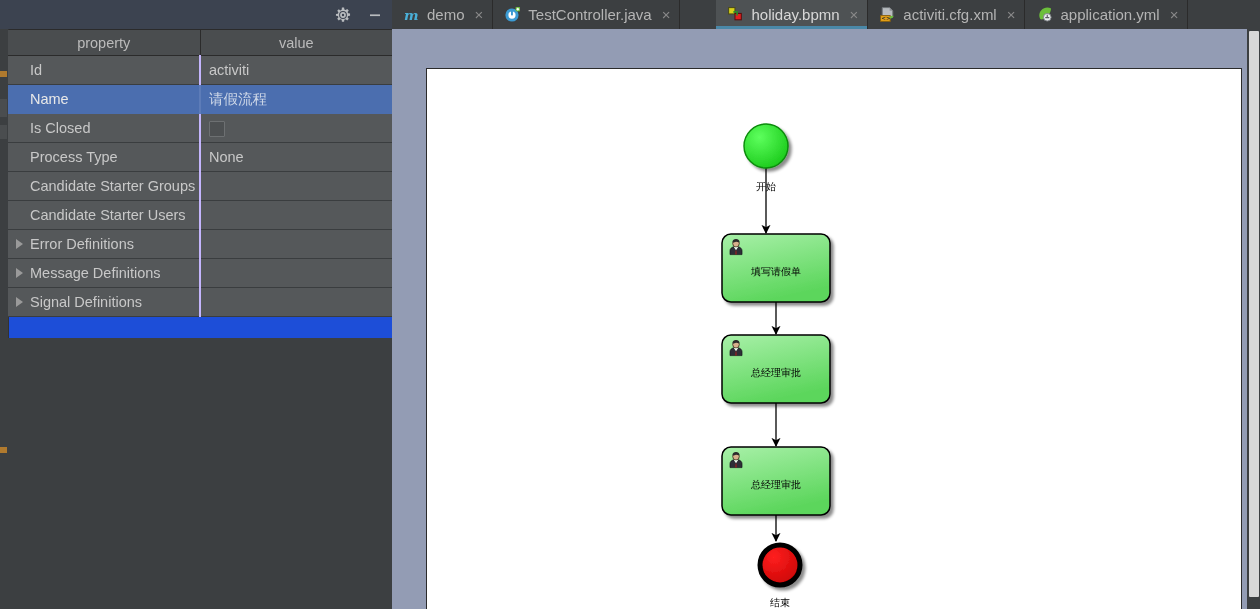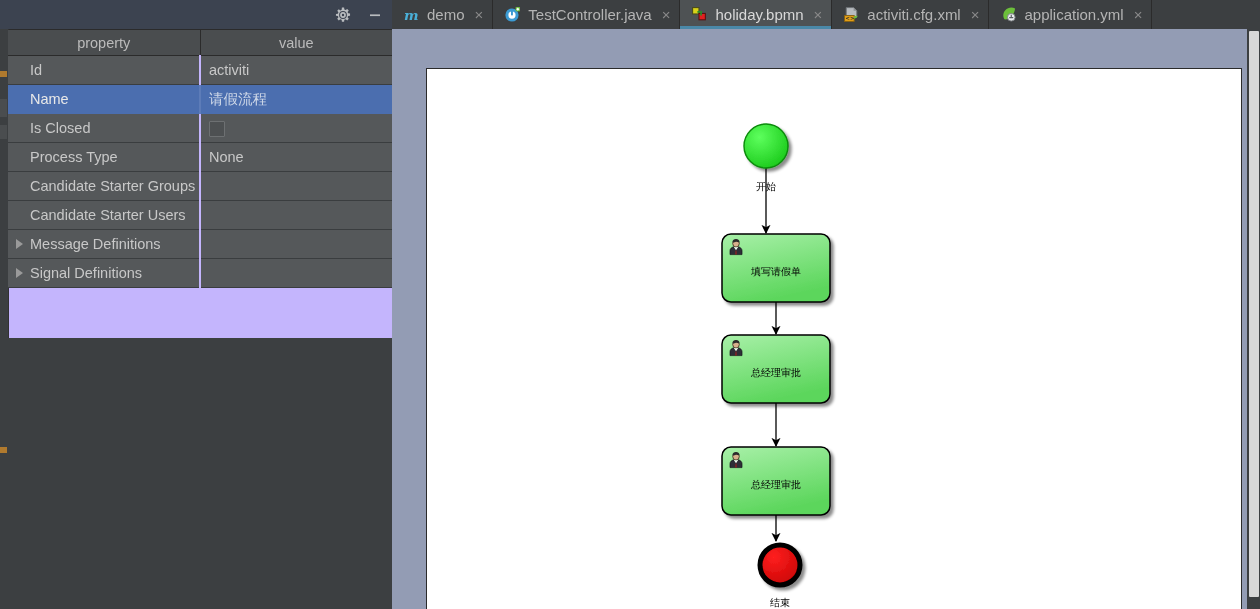--- a/index.html
+++ b/index.html
@@ -7,21 +7,21 @@
     width:1260px;height:609px;overflow:hidden;
     background:#3c3f41;
     font-family:"Liberation Sans","DejaVu Sans",sans-serif;
     -webkit-font-smoothing:antialiased;
   }
   .app{position:relative;width:1260px;height:609px;}
 
   
   .left-panel{
     position:absolute;left:0;top:0;width:392px;height:609px;
-    background:#c4b5fd;
+    background:#1d4ed8;
     border-radius:20px;
   }
   .panel-titlebar{
     position:absolute;left:0;top:0;width:392px;height:29px;
     background:#3c4350;
     border-bottom:1px solid #2b2b2b;
   }
   .titlebar-icons{
     position:absolute;right:8px;top:0;height:29px;
     display:flex;align-items:center;gap:14px;
@@ -112,21 +112,21 @@
     position:absolute;left:0;top:0;width:868px;height:29px;
     background:#3c3f41;display:flex;align-items:stretch;
   }
   .tab{
     display:flex;align-items:center;gap:7px;
     padding:0 9px 0 11px;
     font-size:15px;color:#b4b4b4;
     border-right:1px solid #2b2b2b;
     position:relative;cursor:pointer;white-space:nowrap;
   }
-  .tab.active{background:#4e5254;color:#d8d8d8;}
+  .tab.active{background:#4e5254;color:#d8d8d8;margin-left:36px;}
   .tab.active::after{
     content:"";position:absolute;left:0;right:0;bottom:0;height:3px;
     background:#4a88a8;
   }
   .tab .tlabel{line-height:29px;}
   .tab .tclose{
     color:#8a8a8a;font-size:15px;margin-left:3px;line-height:1;
     cursor:pointer;
   }
   .ticon{width:17px;height:17px;flex:0 0 17px;display:block;}
@@ -216,20 +216,24 @@
           <tr>
             <td class="name-cell"><span>Process Type</span></td>
             <td class="val-cell"><span>None</span></td>
           </tr>
           <tr>
             <td class="name-cell"><span>Candidate Starter Groups</span></td>
             <td class="val-cell"><span></span></td>
           </tr>
           <tr>
             <td class="name-cell"><span>Candidate Starter Users</span></td>
+            <td class="val-cell"><span></span></td>
+          </tr>
+          <tr>
+            <td class="name-cell expandable"><span class="tri"></span><span>Error Definitions</span></td>
             <td class="val-cell"><span></span></td>
           </tr>
           <tr>
             <td class="name-cell expandable"><span class="tri"></span><span>Message Definitions</span></td>
             <td class="val-cell"><span></span></td>
           </tr>
           <tr>
             <td class="name-cell expandable"><span class="tri"></span><span>Signal Definitions</span></td>
             <td class="val-cell"><span></span></td>
           </tr>

